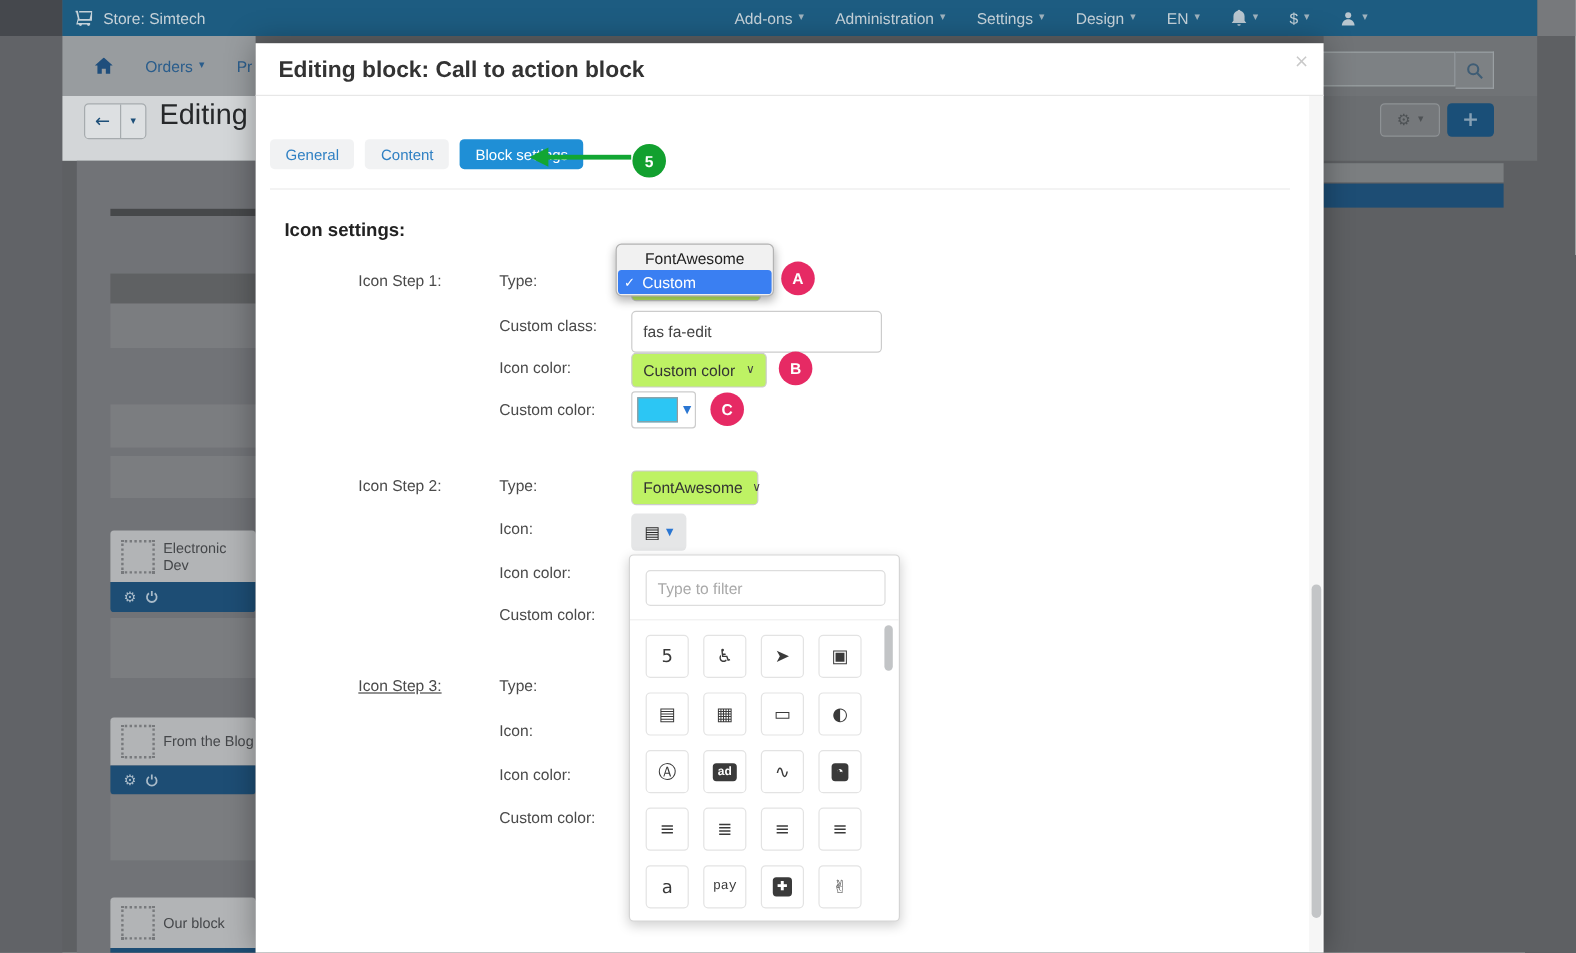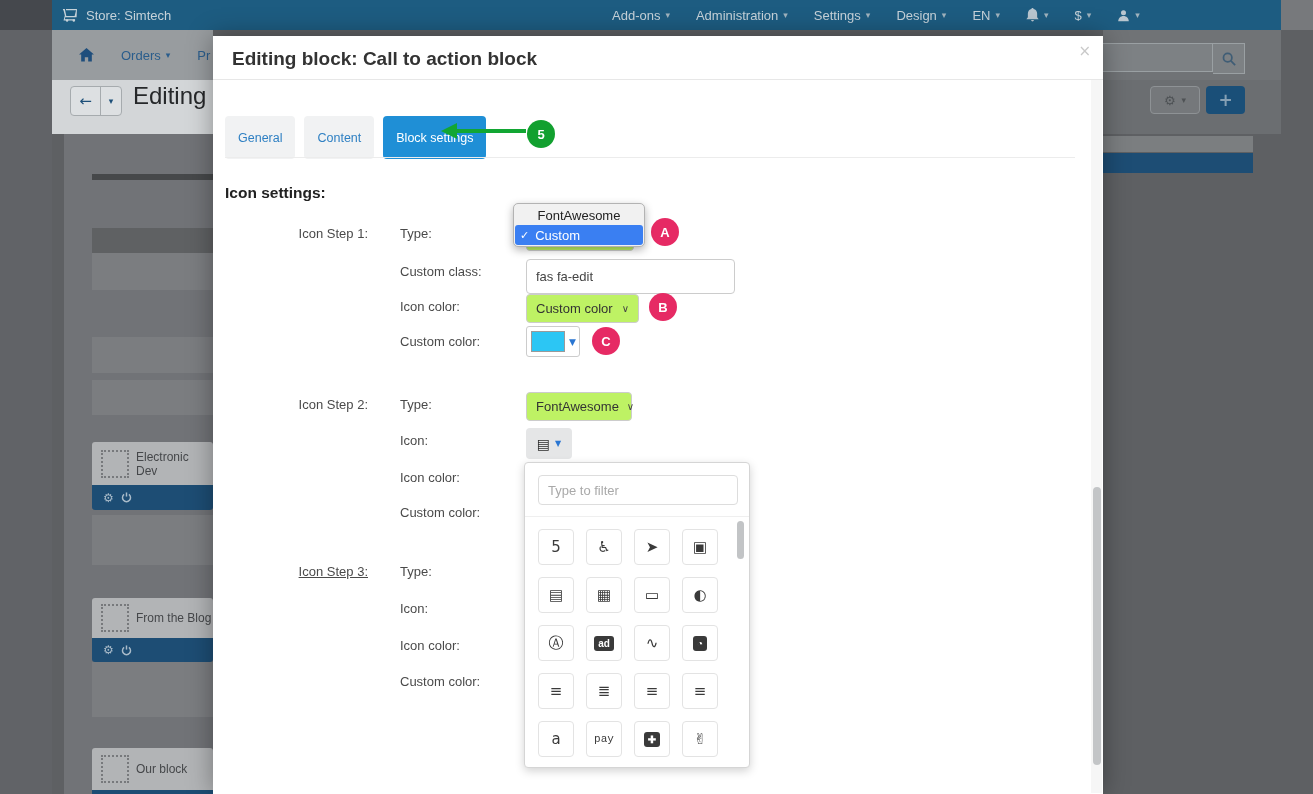--- a/index.html
+++ b/index.html
@@ -49,32 +49,32 @@
   .bluebar{background:#1d4d74;border-radius:0 0 3px 3px;display:flex;align-items:center;gap:7px;padding-left:11px;color:#a9bbc9;font-size:12px;box-sizing:border-box;}
   .rstrip{left:1103px;top:136px;width:150px;height:16px;background:#7b7e80;}
   .rblue{left:1103px;top:153px;width:150px;height:20px;background:#1d4d74;}
 
   
   .modal{left:213px;top:36px;width:890px;height:758px;background:#ffffff;box-shadow:0 0 24px rgba(0,0,0,0.35);}
   .m-title{position:absolute;left:19px;top:12px;font-size:19px;font-weight:bold;color:#333;}
   .m-close{position:absolute;right:12px;top:6px;font-size:15px;color:#c9c9c9;cursor:pointer;}
   .m-hdr-line{position:absolute;left:0;top:43px;width:100%;height:1px;background:#e7e7e7;}
   .m-tabs{position:absolute;left:12px;top:80px;display:flex;gap:9px;}
-  .tab{height:43px;padding:0 13px;border-radius:4px;background:#f1f2f3;color:#2f80c3;font-size:12.5px;display:flex;align-items:center;cursor:pointer;}
+  .tab{height:25px;padding:0 13px;border-radius:4px;background:#f1f2f3;color:#2f80c3;font-size:12.5px;display:flex;align-items:center;cursor:pointer;}
   .tab.active{background:#1f8fd6;color:#fff;}
   .arrow-line{position:absolute;left:243px;top:93px;width:70px;height:4px;background:#12a633;}
   .arrow-head{position:absolute;left:228px;top:87px;width:0;height:0;border:8px solid transparent;border-right:16px solid #12a633;border-left:none;}
   .callout{position:absolute;width:28px;height:28px;border-radius:50%;color:#fff;font-size:13px;font-weight:bold;display:flex;align-items:center;justify-content:center;}
   .co-green{background:#12a02f;}
   .co-pink{background:#e62a64;}
   .m-tab-line{position:absolute;left:12px;top:121px;width:850px;height:1px;background:#ececec;}
-  .m-section{position:absolute;left:12px;top:148px;font-size:15.5px;font-weight:bold;color:#222;}
+  .m-section{position:absolute;left:24px;top:148px;font-size:15.5px;font-weight:bold;color:#222;}
 
   .c1{position:absolute;left:13px;width:142px;text-align:right;font-size:13px;color:#4a4a4a;}
-  .c2{position:absolute;left:187px;font-size:13px;color:#4a4a4a;}
+  .c2{position:absolute;left:203px;font-size:13px;color:#4a4a4a;}
 
   .sel{position:absolute;height:29px;border:1px solid #ccc;border-radius:4px;background:#bef264;display:flex;align-items:center;justify-content:space-between;padding:0 9px;font-size:13px;color:#333;box-sizing:border-box;cursor:pointer;}
   .sel .chev{font-size:10px;color:#444;margin-left:8px;}
   .txtin{position:absolute;height:35px;border:1px solid #ccc;border-radius:4px;background:#fff;font-size:13px;color:#444;padding:0 9px;box-sizing:border-box;font-family:"Liberation Sans",sans-serif;}
 
   
   .dd{position:absolute;left:300px;top:167px;width:128px;background:#f1f1f1;border:1px solid #b3b3b3;border-radius:5px;box-shadow:0 3px 8px rgba(0,0,0,0.3);z-index:6;padding:1px;}
   .dd-item{height:20px;display:flex;align-items:center;justify-content:center;font-size:13px;color:#222;cursor:pointer;}
   .dd-item.selected{background:#3a7ff2;color:#fff;border-radius:3px;justify-content:flex-start;padding-left:5px;gap:6px;}
   .dd-item.selected .chk{font-size:11px;}

